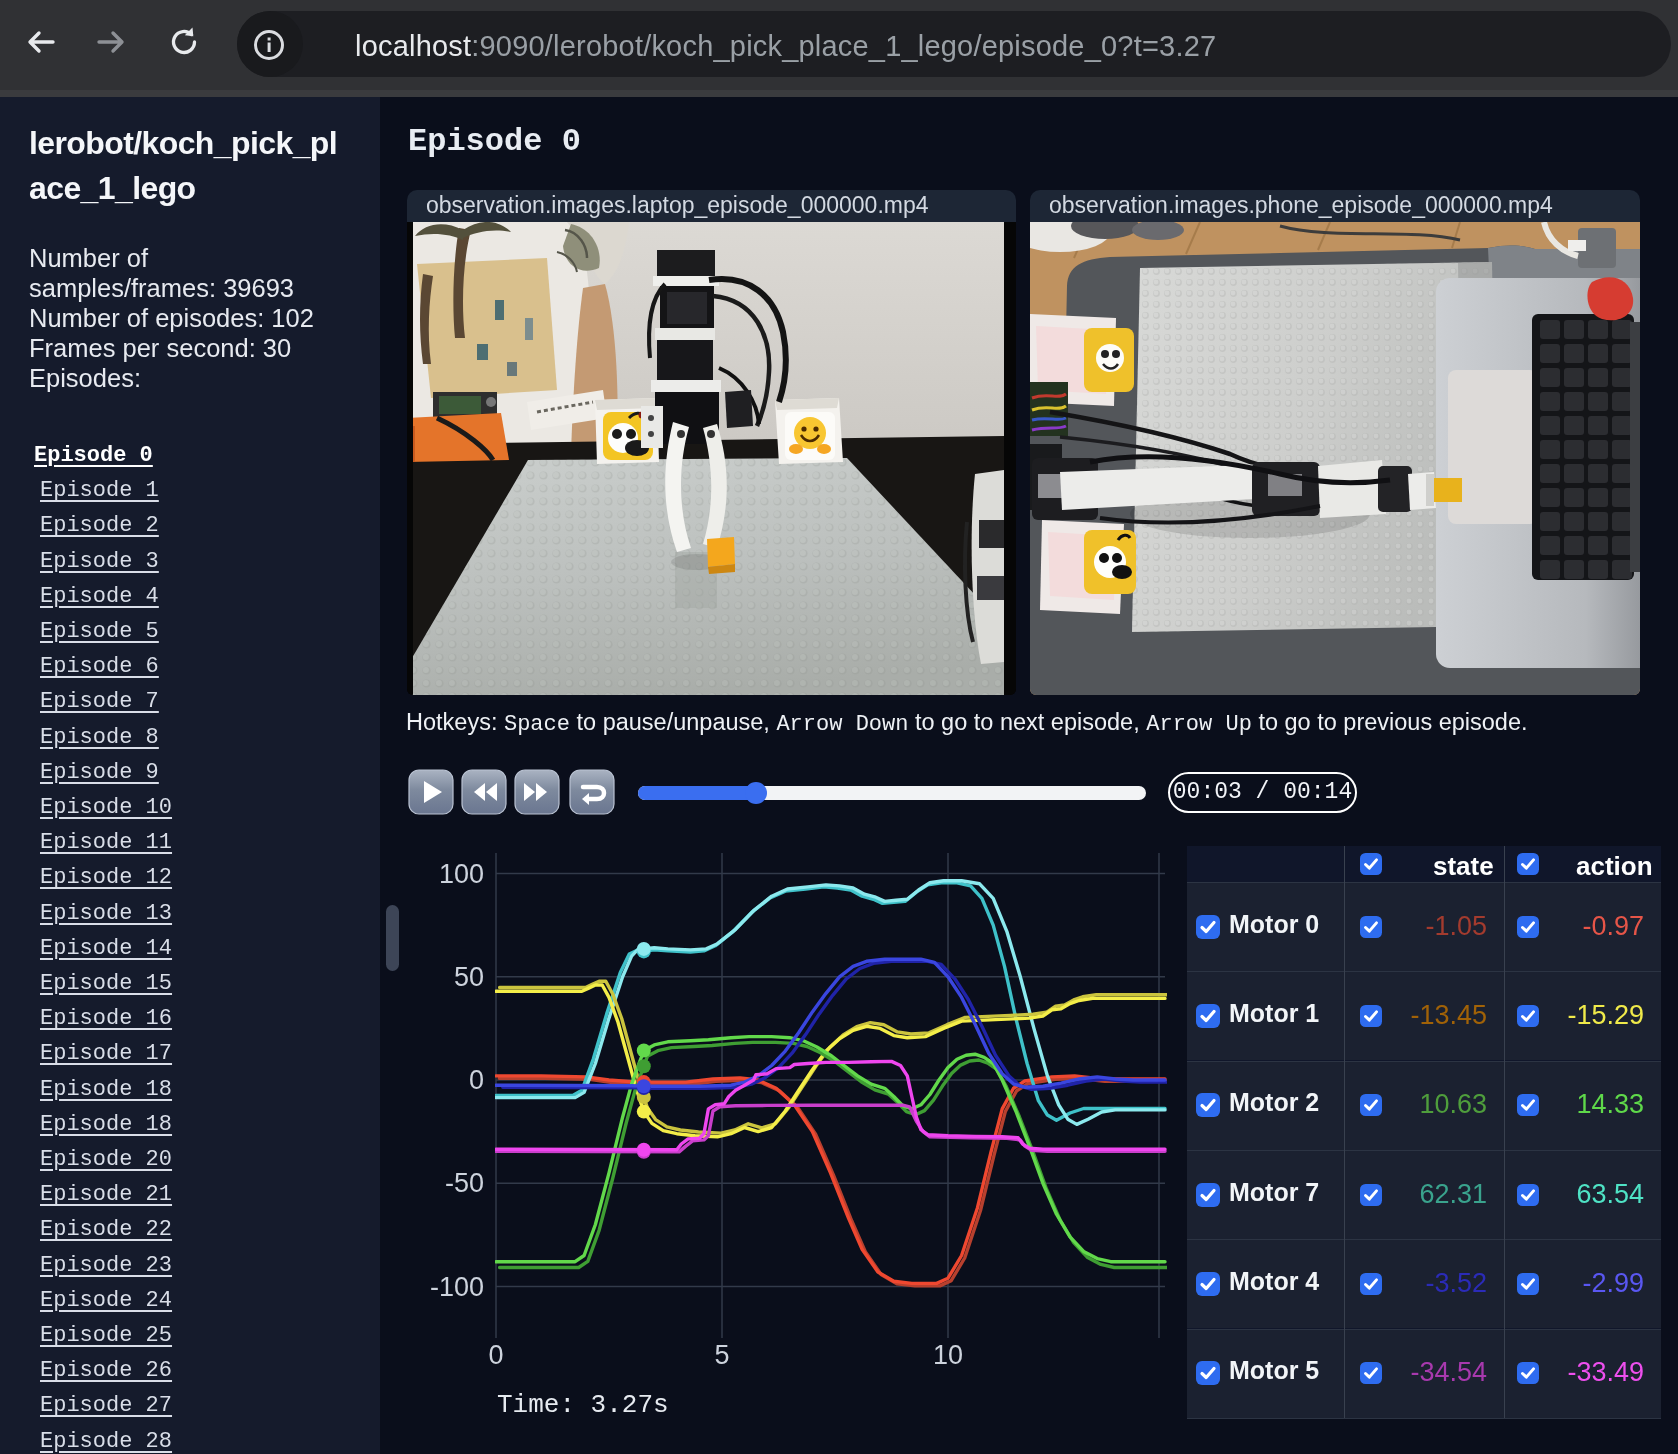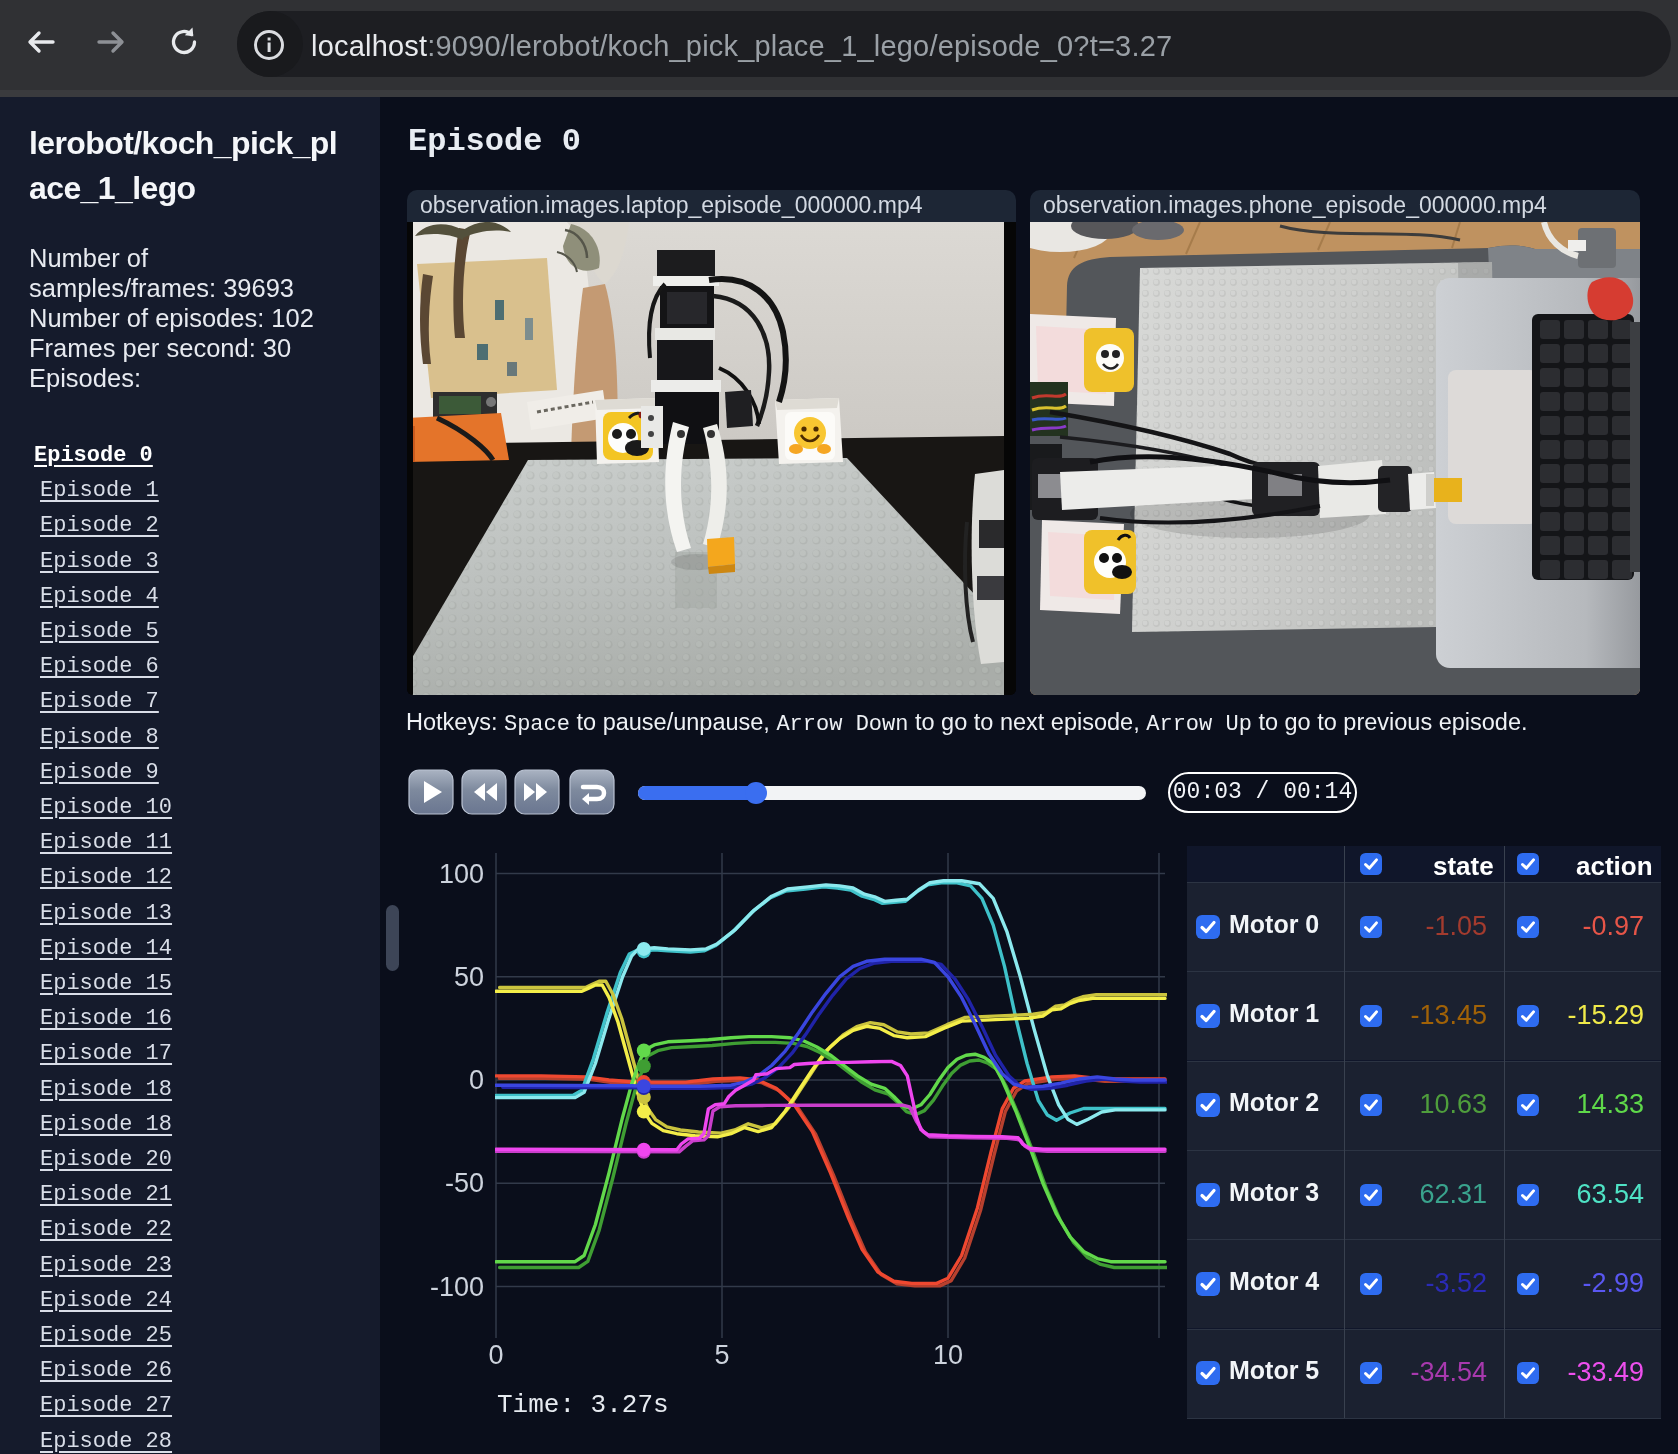--- a/index.html
+++ b/index.html
@@ -5,36 +5,36 @@
 html,body { width:1678px; height:1454px; overflow:hidden; background:#0a0e1b;
   font-family:"Liberation Sans", sans-serif; }
 .abs { position:absolute; }
 
 #chrome { position:absolute; left:0; top:0; width:1678px; height:97px; background:#303134; }
 #chrome::after { content:""; position:absolute; left:0; bottom:0; width:100%; height:7px; background:#3a3b3e; }
 #urlbar { position:absolute; left:237px; top:11px; width:1434px; height:66px; border-radius:33px; background:#1d1e22; }
 #urlcirc { position:absolute; left:237px; top:11px; width:66px; height:66px; border-radius:50%; background:#191a1d; }
 .cicon { position:absolute; }
 #urltext { position:absolute; left:311px; top:30px; font-size:29px; color:#9aa0a6; letter-spacing:0.2px; }
-#urltext b { color:#e8eaed; font-weight:400; }
+#urltext b { color:#e8eaed; font-weight:400;margin-left:44px; }
 
 #sidebar { position:absolute; left:0; top:97px; width:380px; height:1357px; background:#151b2c; }
 #sbthumb { position:absolute; left:386px; top:905px; width:13px; height:66px; border-radius:7px; background:#3d4557; }
 #sbtitle { position:absolute; left:29px; top:121px; width:330px; font-size:32px; font-weight:bold; letter-spacing:-0.6px;
   color:#f4f6f9; line-height:45px; }
 #sbinfo { position:absolute; left:29px; top:243px; font-size:25.5px; color:#e7eaf0; line-height:30px; }
 #eplist { position:absolute; left:40px; top:438px; font-family:"Liberation Mono", monospace;
   font-size:22px; line-height:35.2px; color:#d9dee8; }
 .ep { text-decoration:underline; text-underline-offset:4px; }
 .ep.act { font-weight:bold; color:#ffffff; margin-left:-6px; }
 
 #h1 { position:absolute; left:408px; top:123px; font-family:"Liberation Mono", monospace;
   font-size:32px; font-weight:bold; color:#e8ecf2; }
 .cap { position:absolute; top:190px; height:32px; background:#1d2635; border-radius:10px 10px 0 0;
-  color:#d3d9e2; font-size:23px; line-height:31px; padding-left:13px; }
+  color:#d3d9e2; font-size:23px; line-height:31px; padding-left:19px; }
 #cap1 { left:407px; width:609px; }
 #cap2 { left:1030px; width:610px; }
 .vidsvg { display:block; width:100%; height:100%; }
 #hotkeys { position:absolute; left:406px; top:709px; font-size:23.5px; color:#eef1f5; }
 #hotkeys code { font-family:"Liberation Mono", monospace; font-size:22px; }
 .pbtn { position:absolute; top:769px; width:46px; height:46px; }
 #track { position:absolute; left:638px; top:786px; width:508px; height:14px; border-radius:7px; background:#f2f3f5; }
 #fill { position:absolute; left:638px; top:786px; width:120px; height:14px; border-radius:7px 0 0 7px; background:#3a6ef0; }
 #thumb { position:absolute; left:745px; top:782px; width:22px; height:22px; border-radius:50%; background:#3a6ef0; }
 #timebox { position:absolute; left:1168px; top:772px; width:189px; height:41px; border:2px solid #ffffff;
@@ -501,21 +501,21 @@
 <svg class="cb" style="left:1517px;top:1094.325px;width:22px;height:22px" viewBox="0 0 24 24">
     <rect x="0" y="0" width="24" height="24" rx="6" fill="#2e6cf0"></rect>
     <path d="M6 12.5 L10.2 16.5 L18 7.5" stroke="#fff" stroke-width="3.2" fill="none" stroke-linecap="round" stroke-linejoin="round"></path>
   </svg>
 <div class="mval" style="right:34px;top:1089px;color:#5fd94a">14.33</div>
 <div class="trow" style="top:1150px;height:89.33px"></div>
 <svg class="cb" style="left:1196px;top:1182.655px;width:24px;height:24px" viewBox="0 0 24 24">
     <rect x="0" y="0" width="24" height="24" rx="6" fill="#2e6cf0"></rect>
     <path d="M6 12.5 L10.2 16.5 L18 7.5" stroke="#fff" stroke-width="3.2" fill="none" stroke-linecap="round" stroke-linejoin="round"></path>
   </svg>
-<div class="mlabel" style="left:1229px;top:1178px">Motor 3</div>
+<div class="mlabel" style="left:1229px;top:1178px">Motor 7</div>
 <svg class="cb" style="left:1360px;top:1183.655px;width:22px;height:22px" viewBox="0 0 24 24">
     <rect x="0" y="0" width="24" height="24" rx="6" fill="#2e6cf0"></rect>
     <path d="M6 12.5 L10.2 16.5 L18 7.5" stroke="#fff" stroke-width="3.2" fill="none" stroke-linecap="round" stroke-linejoin="round"></path>
   </svg>
 <div class="mval" style="right:191px;top:1179px;color:#3aa38d">62.31</div>
 <svg class="cb" style="left:1517px;top:1183.655px;width:22px;height:22px" viewBox="0 0 24 24">
     <rect x="0" y="0" width="24" height="24" rx="6" fill="#2e6cf0"></rect>
     <path d="M6 12.5 L10.2 16.5 L18 7.5" stroke="#fff" stroke-width="3.2" fill="none" stroke-linecap="round" stroke-linejoin="round"></path>
   </svg>
 <div class="mval" style="right:34px;top:1179px;color:#4fe3c5">63.54</div>

